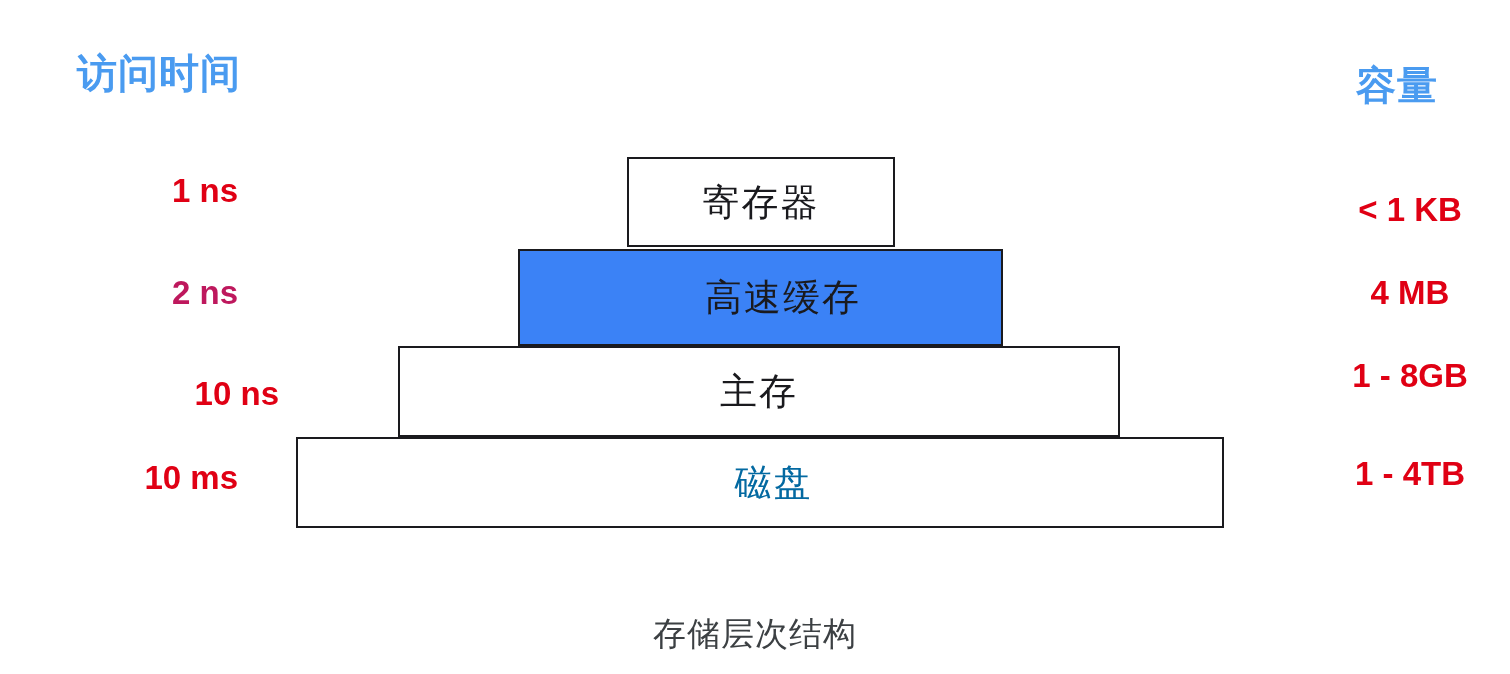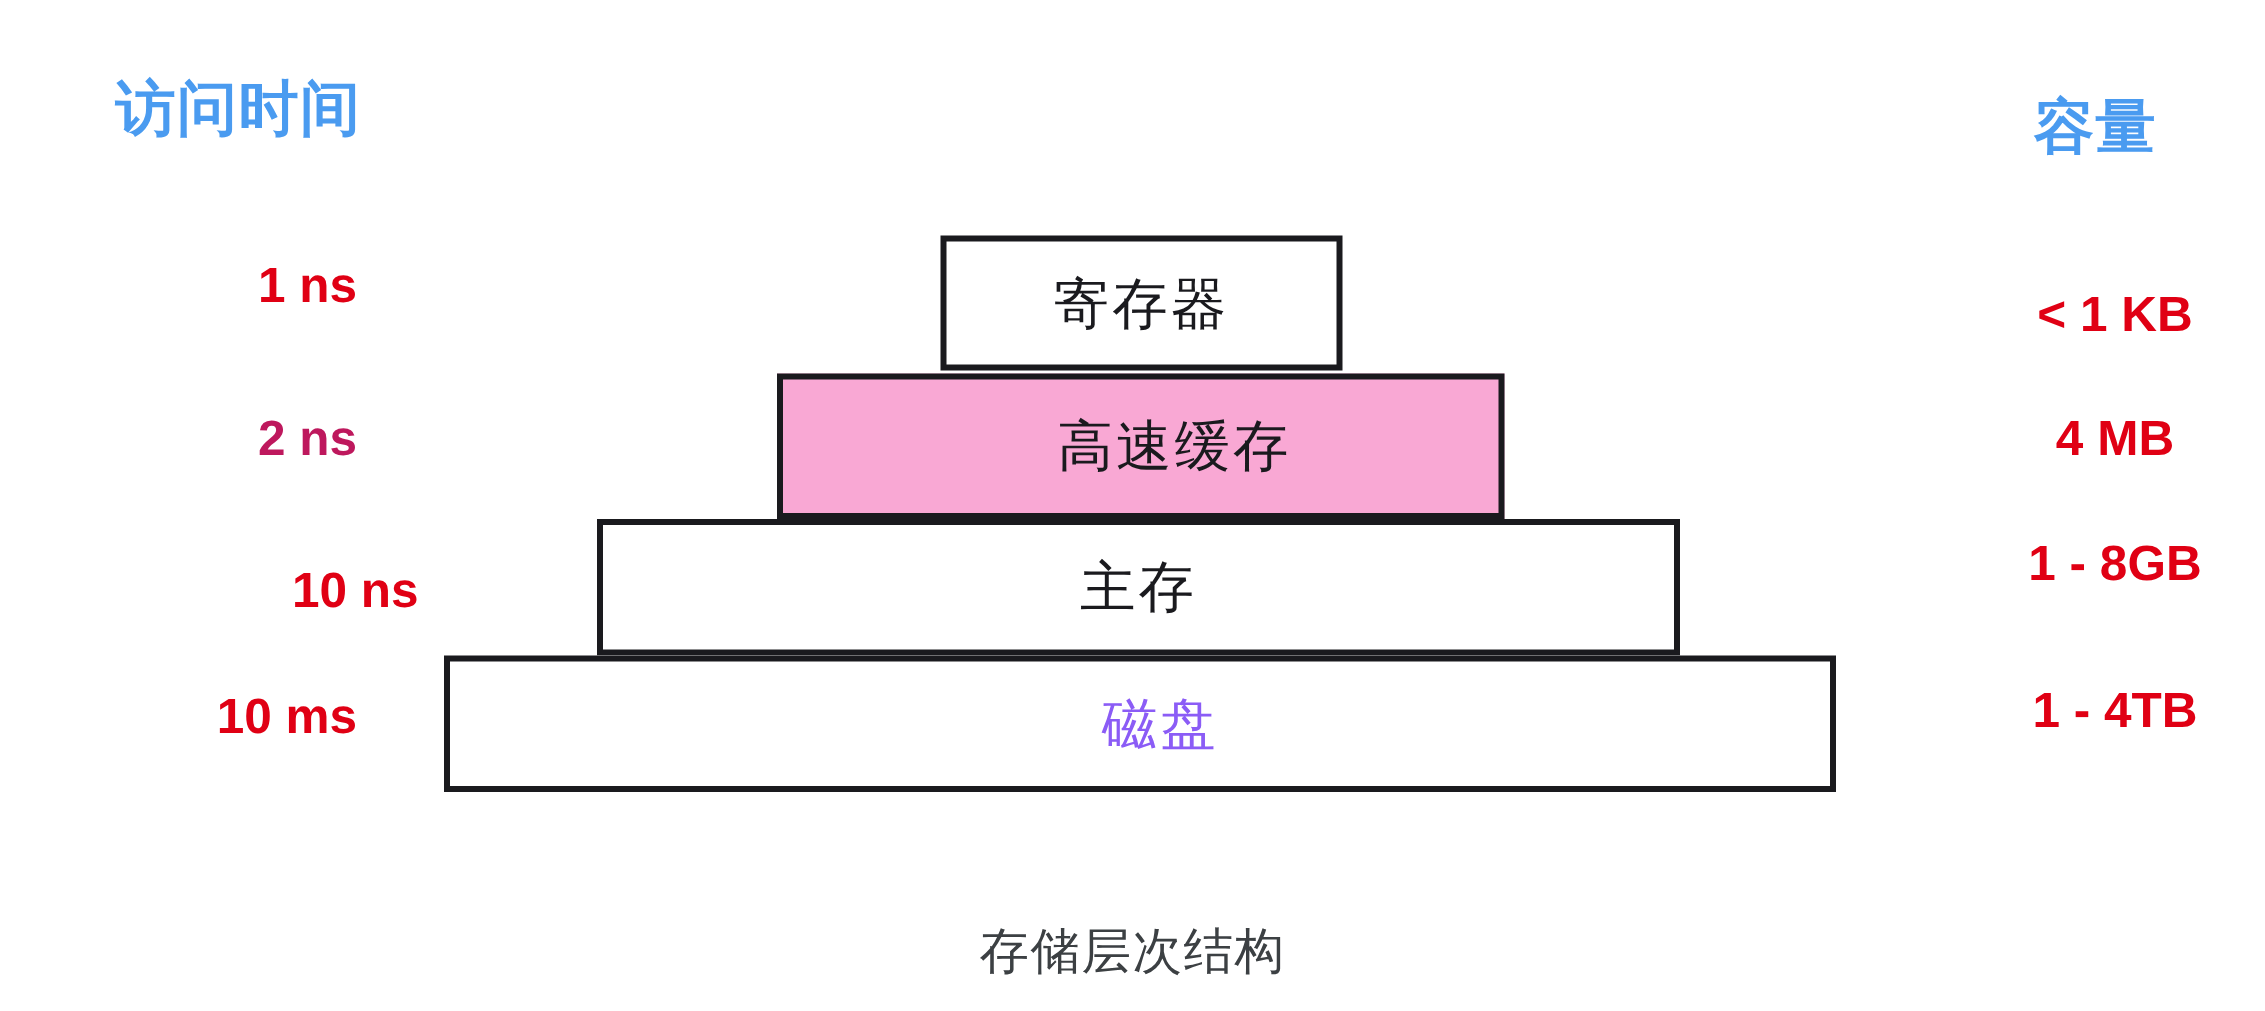--- a/index.html
+++ b/index.html
@@ -53,21 +53,21 @@
     left: 1310px;
     width: 200px;
     text-align: center;
   }
 
   
   .tier {
     position: absolute;
     box-sizing: border-box;
     background: #ffffff;
-    border: 4px solid #4d7c0f;
+    border: 2px solid #4d7c0f;
     display: flex;
     align-items: center;
     justify-content: center;
   }
   .tier-label {
     font-size: 37px;
     line-height: 1;
     color: #1a1a1e;
     letter-spacing: 2px;
     white-space: nowrap;
@@ -107,27 +107,27 @@
   <div class="side-label right-label" style="top: 292px; color: rgb(224, 0, 20);">4 MB</div>
 
   <div class="side-label right-label" style="top: 375px; color: rgb(224, 0, 20);">1 - 8GB</div>
 
   <div class="side-label right-label" style="top: 473px; color: rgb(224, 0, 20);">1 - 4TB</div>
 
   <div class="tier" id="tier-register" style="left: 627px; top: 157px; width: 268px; height: 90px; border-color: rgb(26, 26, 30); background: rgb(255, 255, 255);">
     <span class="tier-label" style="color: rgb(26, 26, 30);">寄存器</span>
   </div>
 
-  <div class="tier" id="tier-cache" style="left: 518px; top: 249px; width: 485px; height: 97px; border-color: rgb(26, 26, 30); background: #f9a8d4; padding-left: 45px;">
+  <div class="tier" id="tier-cache" style="left: 518px; top: 249px; width: 485px; height: 97px; border-color: rgb(26, 26, 30); background: #3b82f6; padding-left: 45px;">
     <span class="tier-label" style="color: rgb(26, 26, 30);">高速缓存</span>
   </div>
 
   <div class="tier" id="tier-main-memory" style="left: 398px; top: 346px; width: 722px; height: 91px; border-color: rgb(26, 26, 30); background: rgb(255, 255, 255);">
     <span class="tier-label" style="color: rgb(26, 26, 30);">主存</span>
   </div>
 
   <div class="tier" id="tier-disk" style="left: 296px; top: 437px; width: 928px; height: 91px; border-color: rgb(26, 26, 30); background: rgb(255, 255, 255);">
-    <span class="tier-label" style="color: #8b5cf6; margin-left: 27px;">磁盘</span>
+    <span class="tier-label" style="color: #0369a1; margin-left: 27px;">磁盘</span>
   </div>
 
   <div id="caption" style="color: rgb(60, 64, 67);">存储层次结构</div>
 
 </div>
 
 </body></html>

